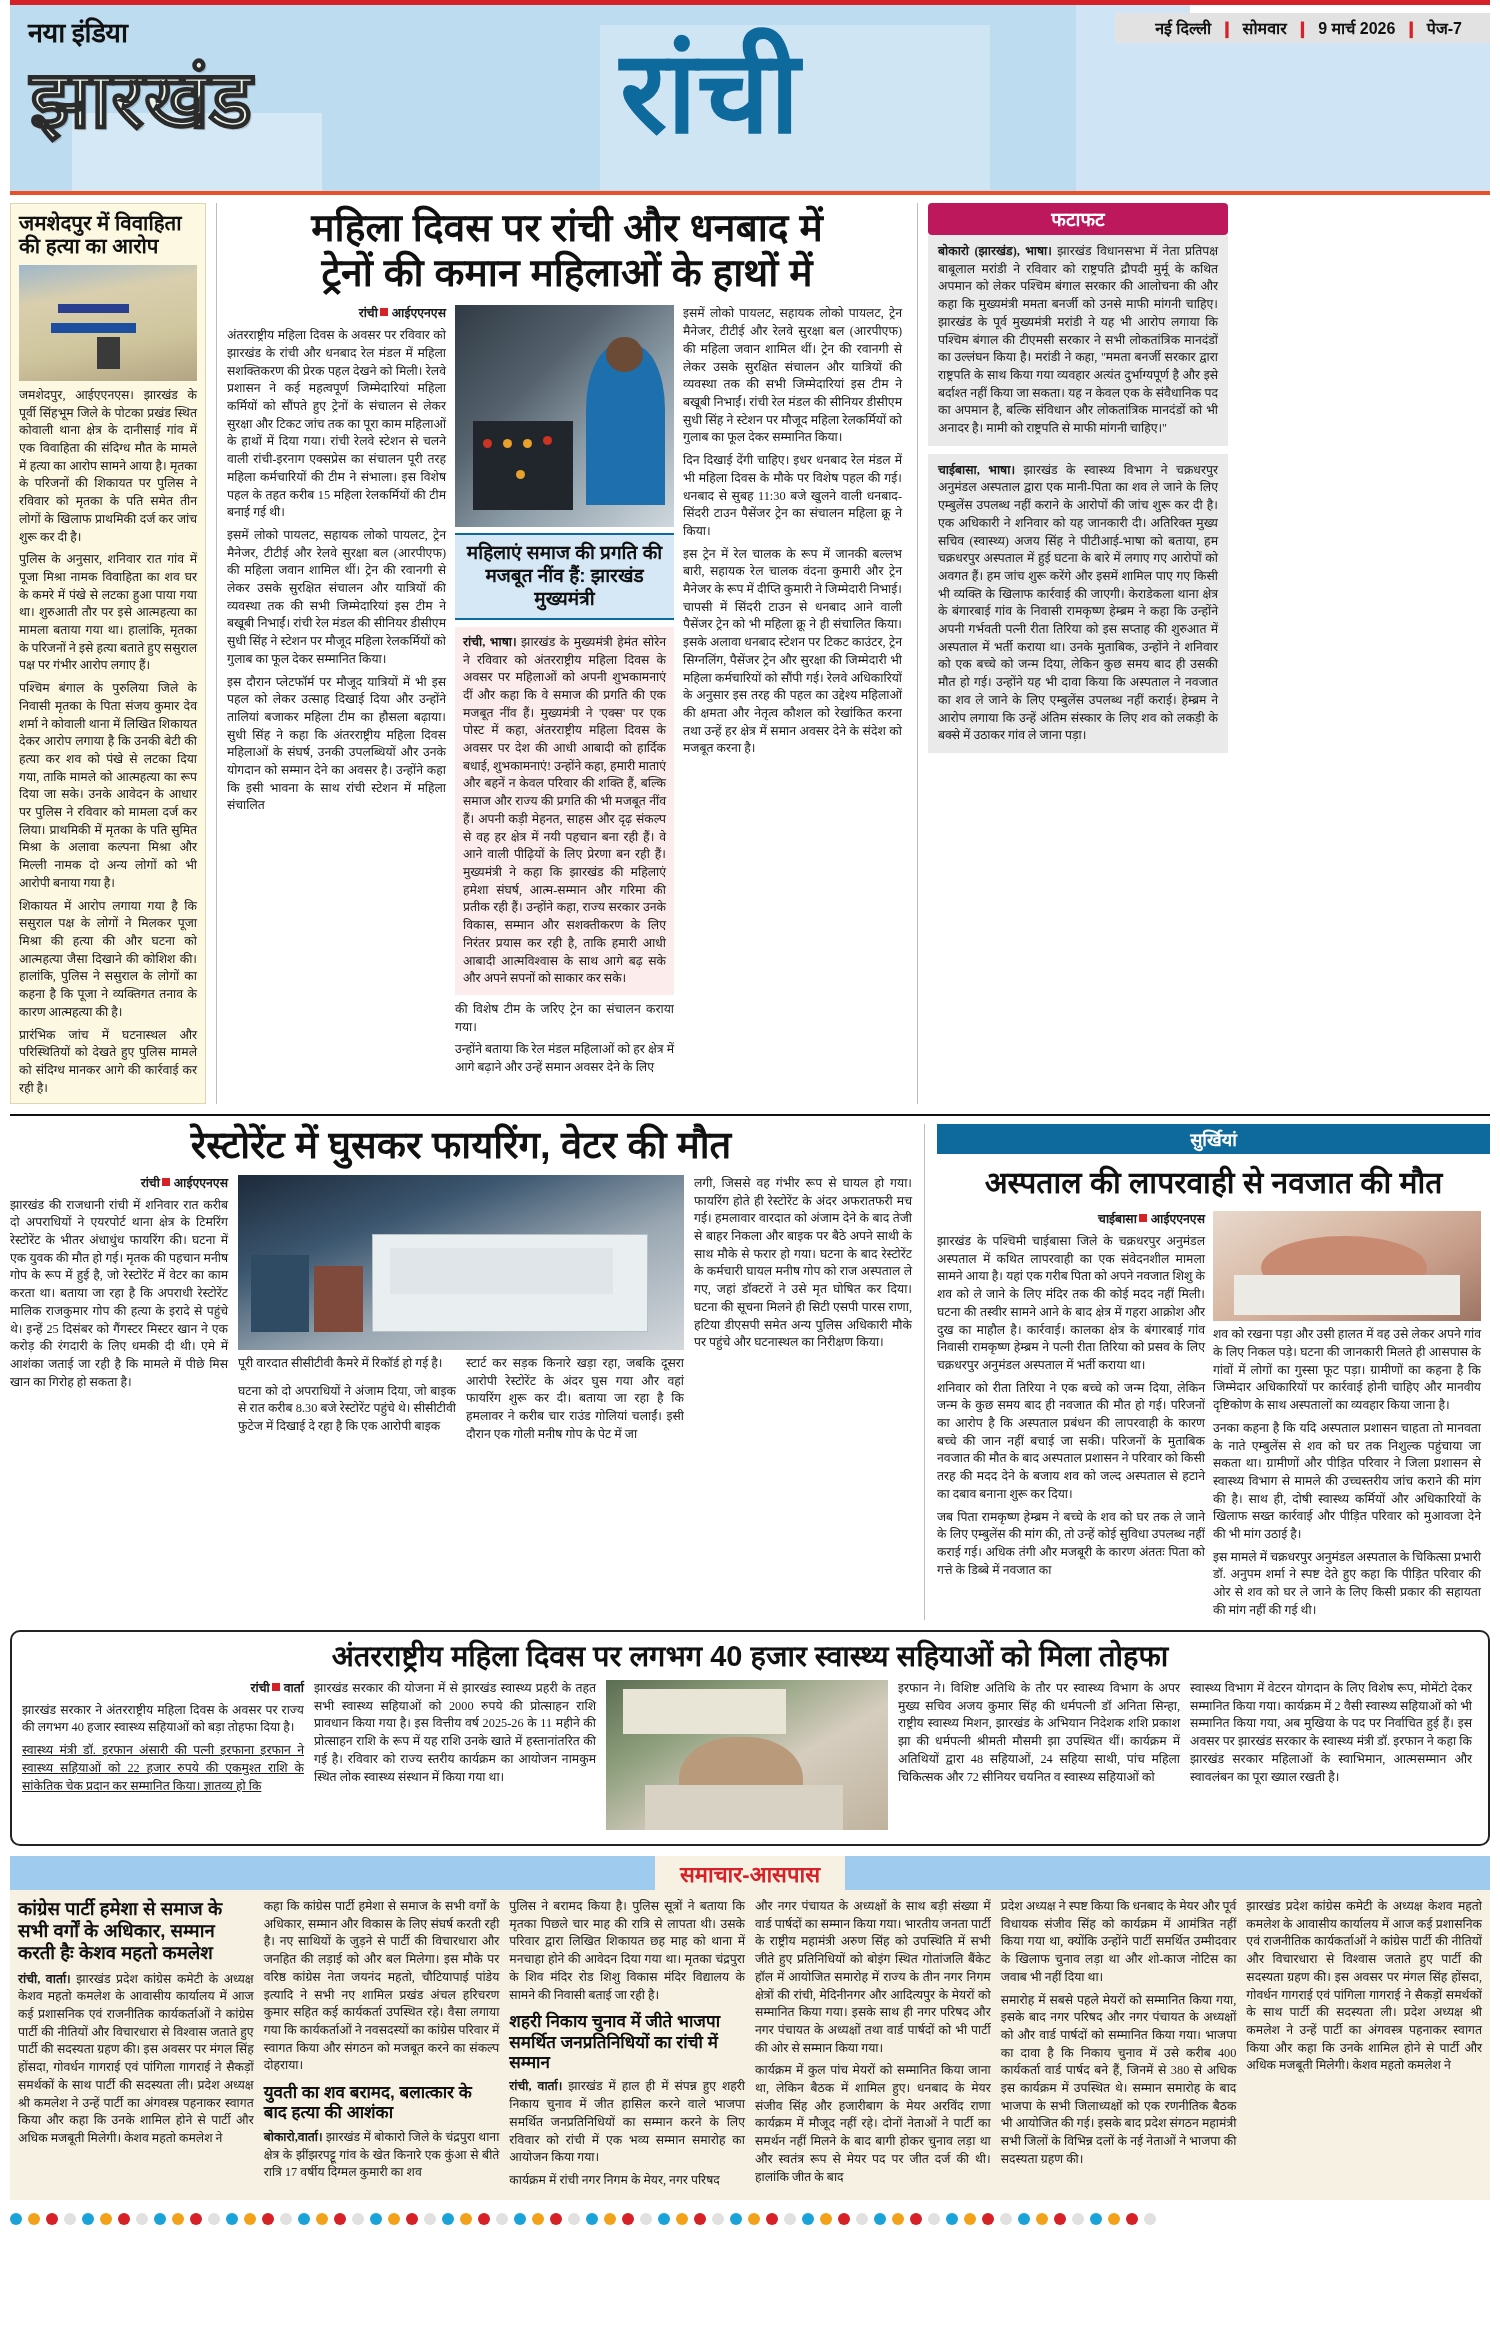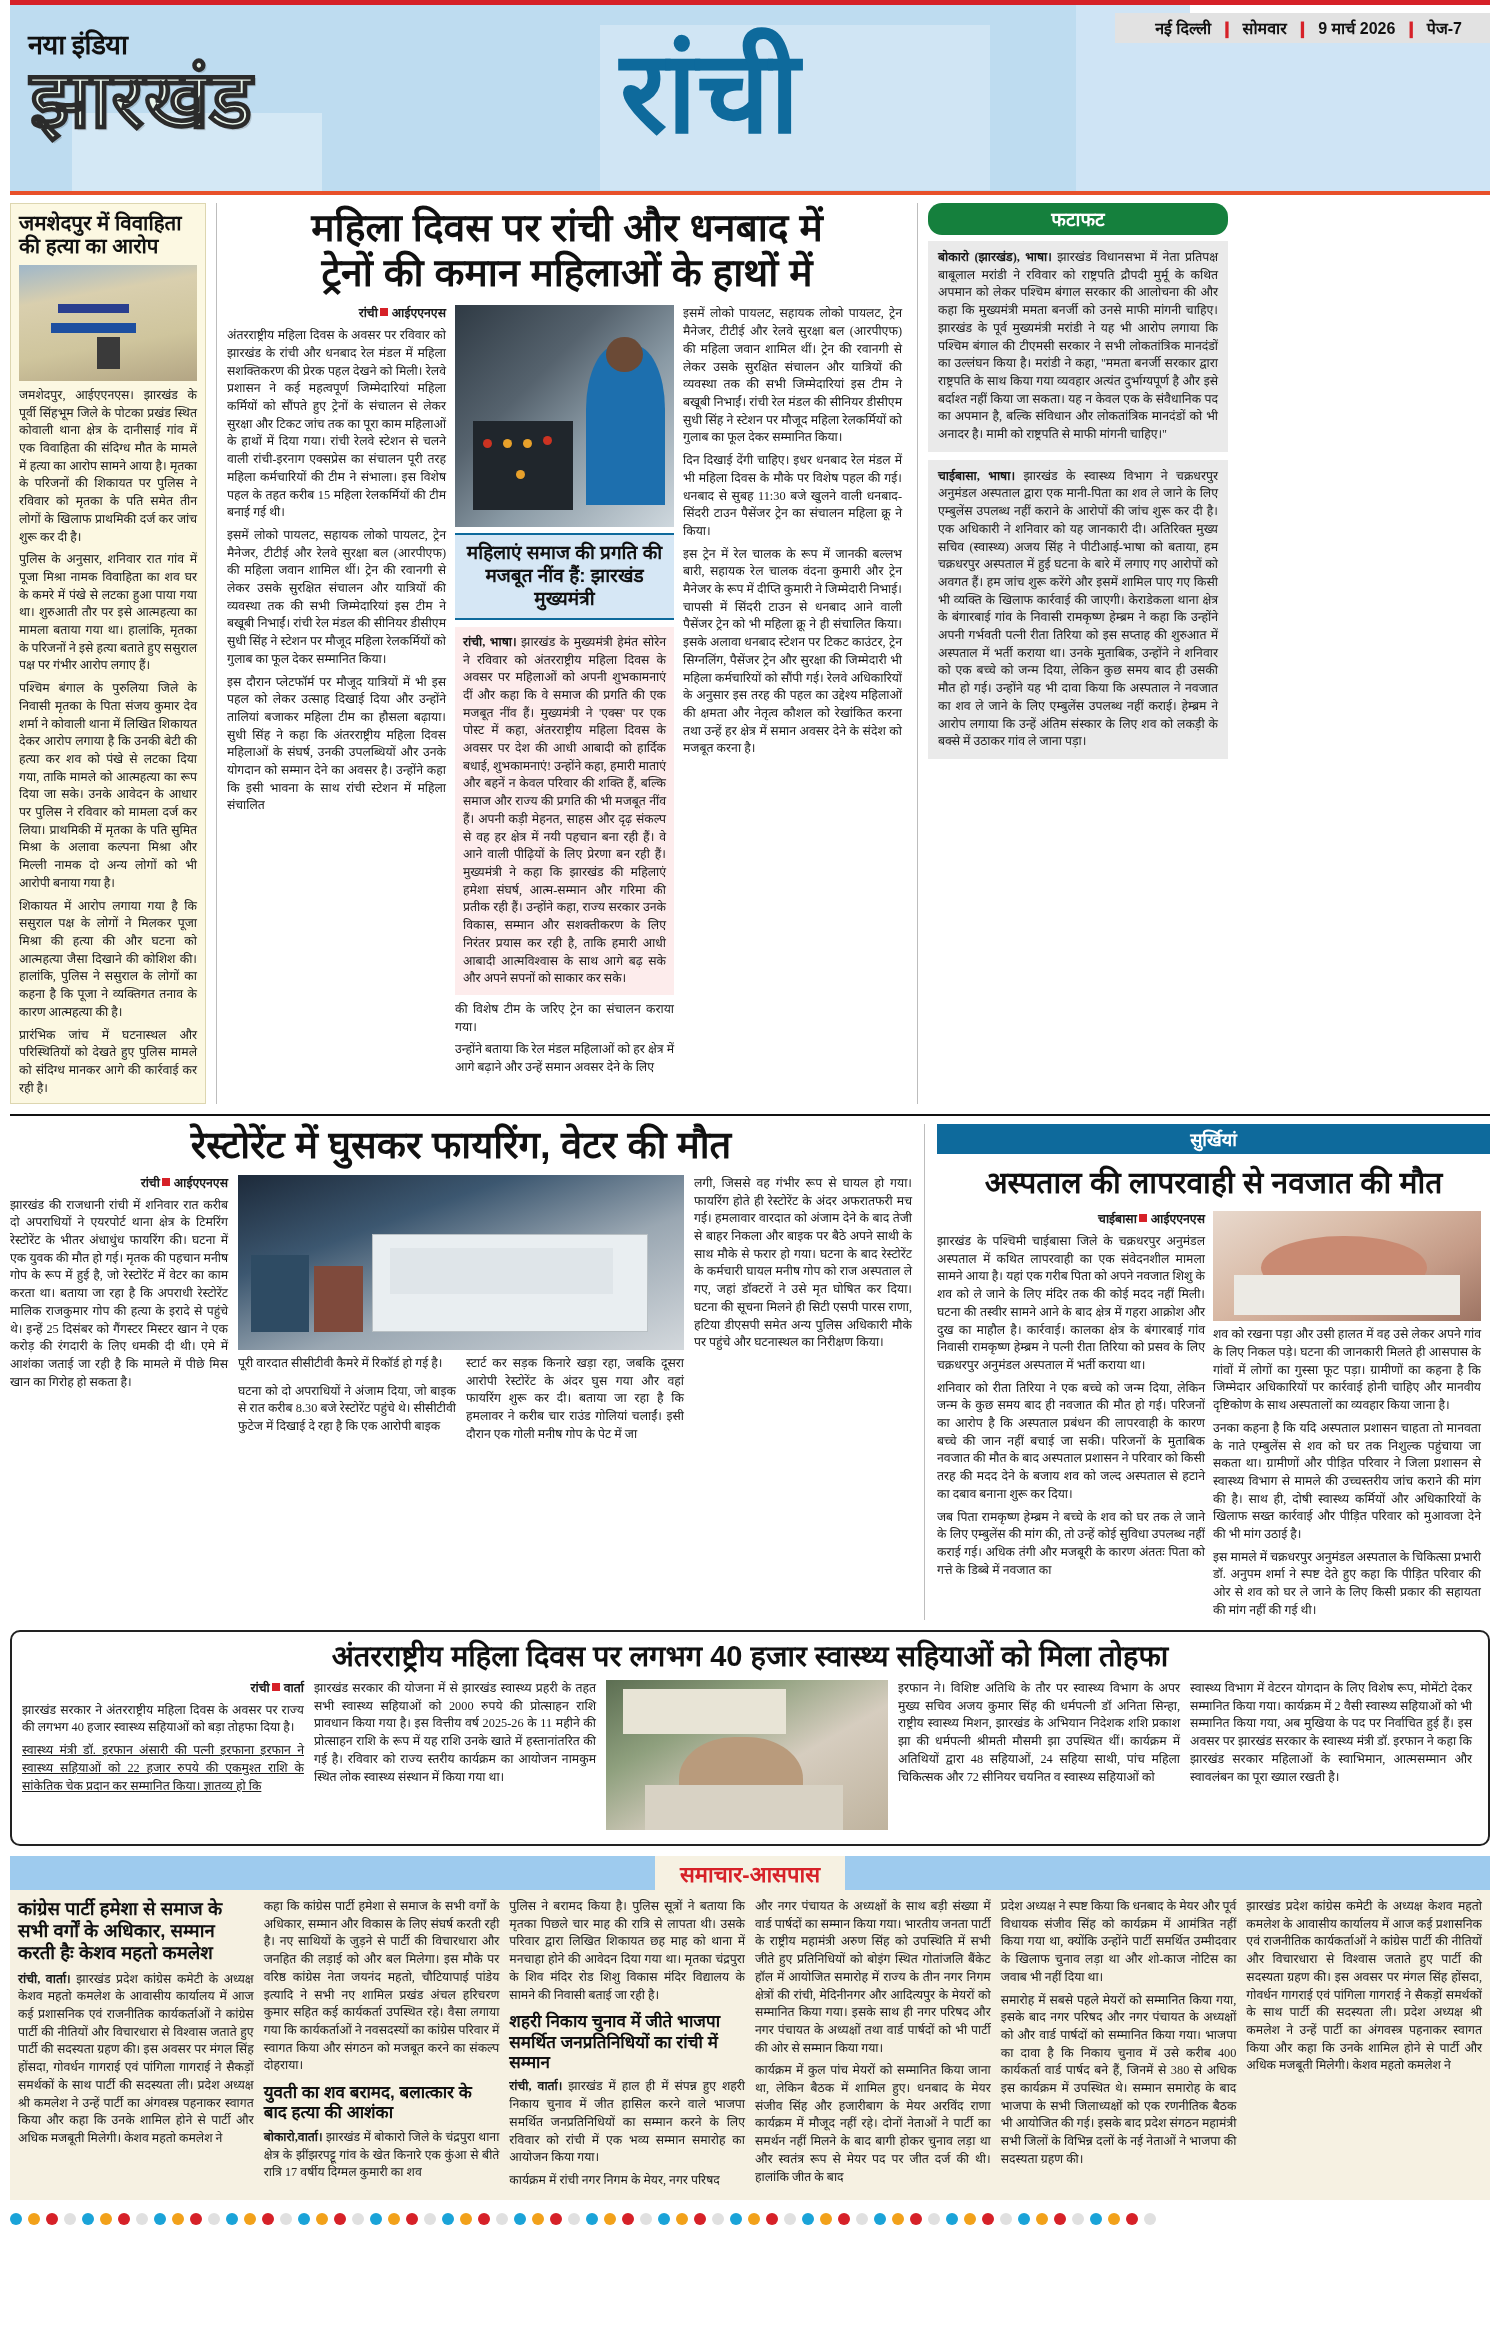--- a/index.html
+++ b/index.html
@@ -17,21 +17,21 @@
   .masthead {
     position: relative; height: 190px;
     background: linear-gradient(to right, #bedcf0 0%, #bedcf0 72%, #cfe4f5 72%, #cfe4f5 100%);
     border-bottom: 4px solid #e8502a;
     overflow: hidden;
   }
   .masthead-white-block {
     position: absolute; right: 0; top: 0; width: 300px; height: 30px; background: #ffffff;
   }
   .brand-naya {
-    position: absolute; left: 18px; top: 20px;
+    position: absolute; left: 18px; top: 8px;
     font-family: "Liberation Sans", sans-serif;
     font-weight: bold; font-size: 27px; color: #111;
     letter-spacing: -0.5px;
   }
   .brand-jharkhand {
     position: absolute; left: 20px; top: 55px;
     font-family: "Liberation Sans", sans-serif;
     font-weight: bold; font-size: 80px; line-height: 1;
     color: #e8f4ea;
     -webkit-text-stroke: 2px #2b2b2b;
@@ -90,23 +90,23 @@
   .lc { width: 219px; }
   .lead-photo { width: 100%; height: 222px; margin-bottom: 4px; }
   .capbox {
     background: #d6e7f5; border-top: 2px solid #0e6a9c; border-bottom: 2px solid #0e6a9c;
     padding: 7px 8px; margin: 6px 0 7px;
   }
   .capbox .hl { font-size: 19px; text-align: center; line-height: 1.2; }
   .pinkbox { background: #fdecec; padding: 7px 8px; }
 
   .quickbadge {
-    background: #15803d; color: #fff; text-align: center;
+    background: #be185d; color: #fff; text-align: center;
     font-family: "Liberation Sans", sans-serif; font-weight: bold; font-size: 19px;
-    border-radius: 14px; padding: 3px 0; margin-bottom: 6px;
+    border-radius: 4px; padding: 3px 0; 
   }
   .greybox { background: #eaeaea; padding: 8px 10px; }
   .greybox .hl { font-size: 23px; text-align: center; margin-bottom: 7px; line-height: 1.2; }
 
   
   .row2 { display:flex; gap:12px; margin-top: 10px; padding-top: 8px; border-top: 2px solid #111; }
   .r2-left { width: 905px; }
   .r2-right { width: 555px; }
   .r2-hl { font-size: 38px; text-align:center; padding-bottom: 8px; }
   .cols4 { display:flex; gap:10px; }

